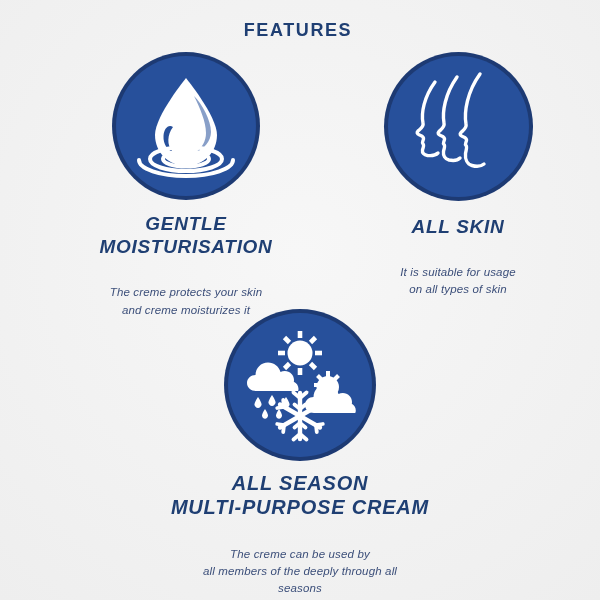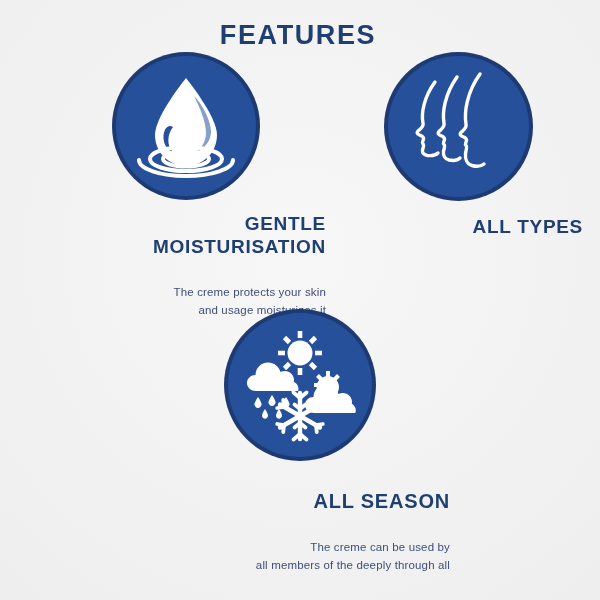--- a/index.html
+++ b/index.html
@@ -21,31 +21,32 @@
       radial-gradient(circle at 50% 42%, #f7f7f7 0%, #f2f2f2 55%, #eeeeee 100%);
   }
 
   
   .page-title {
     position: absolute;
     top: 20px;
     left: 0;
     width: 596px;
     text-align: center;
-    font-size: 27px;
+    font-size: 18px;
     font-weight: bold;
     letter-spacing: 1.6px;
     color: #1f3f73;
     font-family: "Liberation Sans", sans-serif;
   }
 
   
   .feature {
     position: absolute;
-    text-align: right;
+    text-align: center;
+    font-style: italic;
   }
   .feature-1 { left: 46px;  top: 56px;  width: 280px; }
   .feature-2 { left: 333px; top: 56px;  width: 250px; }
   .feature-3 { left: 150px; top: 313px; width: 300px; }
 
   .circle-wrap {
     display: flex;
     justify-content: center;
   }
   .icon-circle {
@@ -64,21 +65,21 @@
   .feature-heading {
     margin-top: 16px;
     font-size: 19px;
     font-weight: bold;
     line-height: 1.22;
     letter-spacing: 0.7px;
     color: #1f3f73;
   }
   .feature-2 .feature-heading { margin-top: 18px; }
   .feature-3 .feature-heading {
-    margin-top: 32px;
+    margin-top: 14px;
     font-size: 20px;
     letter-spacing: 0.8px;
   }
 
   .feature-desc {
     margin-top: 26px;
     font-size: 11.5px;
     line-height: 1.5;
     color: #3c4f7a;
     letter-spacing: 0.15px;
@@ -115,21 +116,21 @@
       </div>
     </div>
 
     <div class="feature-heading">
       <div>GENTLE</div>
       <div>MOISTURISATION</div>
     </div>
 
     <div class="feature-desc">
       <div>The creme protects your skin</div>
-      <div>and usage moisturizes it</div>
+      <div>and creme moisturizes it</div>
     </div>
   </div>
 
   <div class="feature feature-2">
 
     <div class="circle-wrap">
       <div class="icon-circle circle-b">
         <span>
           <svg width="108" height="112" viewBox="0 0 108 112">
             <g fill="none" stroke="#ffffff" stroke-width="3.4" stroke-linecap="round" stroke-linejoin="round">
@@ -145,23 +146,27 @@
               <path d="M76 3 C63 21 60 41 62 53 C63 57 59 59.5 57 61.5 C55.5 63 56 64.5 58.5 65.5
                        C61 66.5 63 67 62.5 69.5 C62 72 60.5 73 62 74.5 C63.5 76 62 79 61.5 82.5
                        C61 88 63 93 68 94.5 C73 96 77.5 95 80 93"></path>
             </g>
           </svg>
         </span>
       </div>
     </div>
 
     <div class="feature-heading">
-      <div>ALL TYPES</div>
-    </div>
-
+      <div>ALL SKIN</div>
+    </div>
+
+    <div class="feature-desc">
+      <div>It is suitable for usage</div>
+      <div>on all types of skin</div>
+    </div>
   </div>
 
   <div class="feature feature-3">
 
     <div class="circle-wrap">
       <div class="icon-circle circle-c">
         <span>
           <svg width="116" height="116" viewBox="0 0 116 116">
             <g fill="#ffffff">
 
@@ -234,21 +239,23 @@
                 </g>
               </g>
             </g>
           </svg>
         </span>
       </div>
     </div>
 
     <div class="feature-heading">
       <div>ALL SEASON</div>
+      <div>MULTI-PURPOSE CREAM</div>
     </div>
 
     <div class="feature-desc">
       <div>The creme can be used by</div>
       <div>all members of the deeply through all</div>
+      <div>seasons</div>
     </div>
   </div>
 
 </div>
 
 </body></html>

